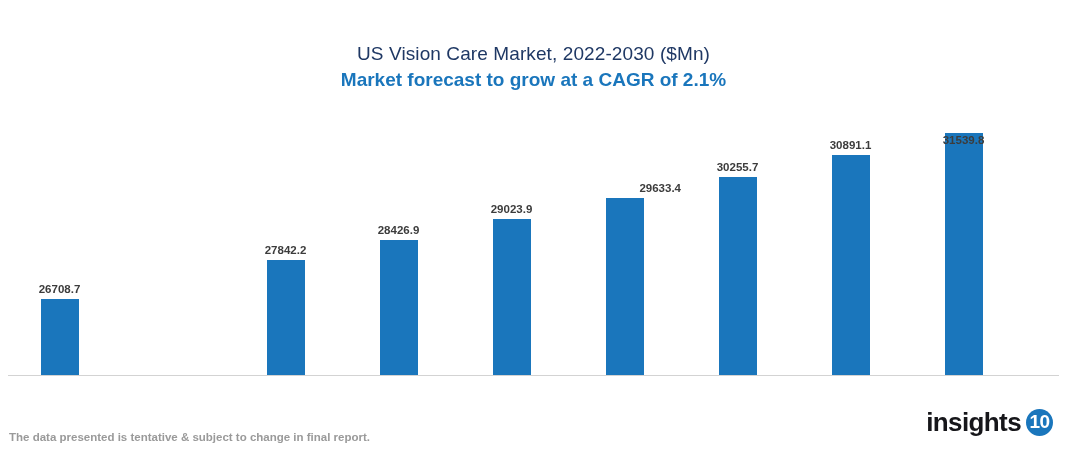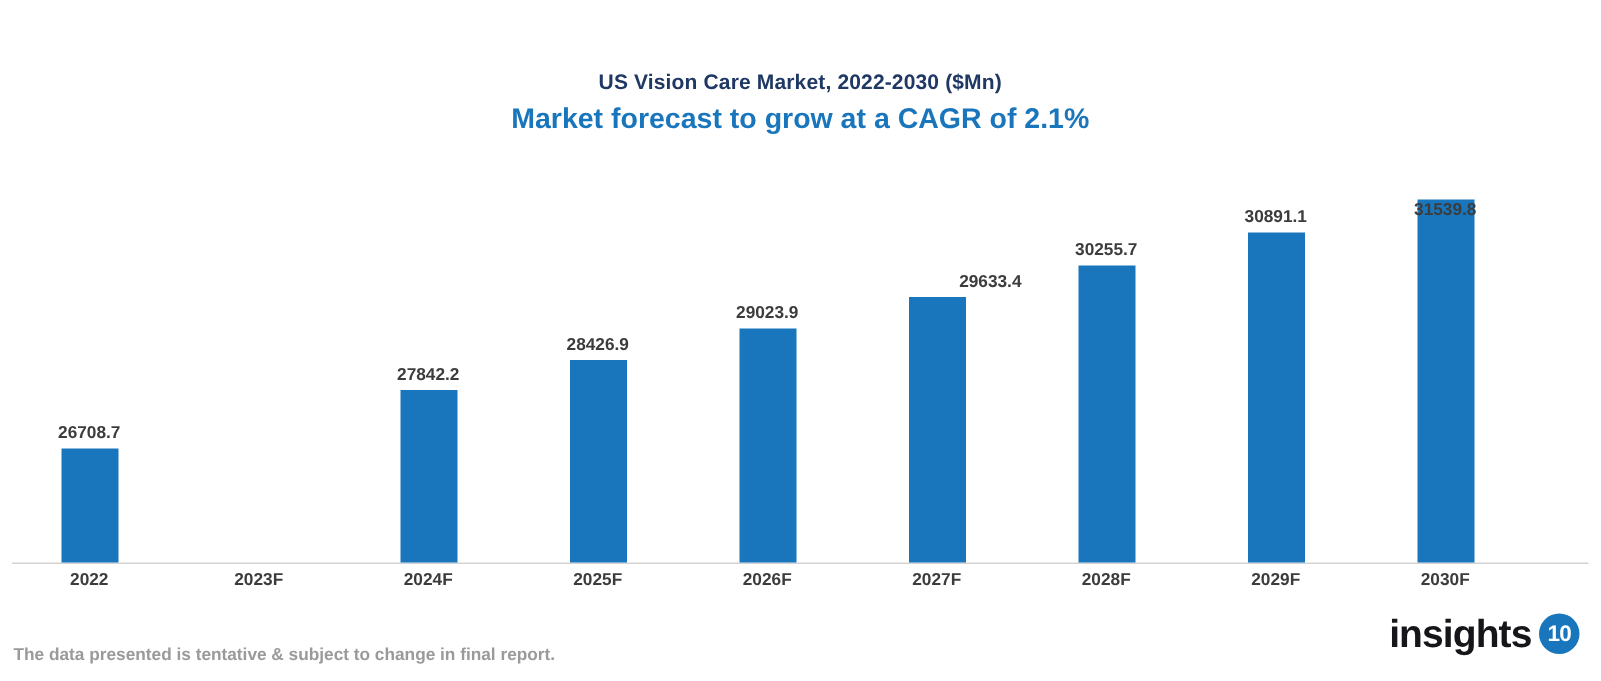--- a/index.html
+++ b/index.html
@@ -21,22 +21,22 @@
 
   
   #title-block {
     position: absolute;
     left: 0;
     top: 42px;
     width: 1067px;
     text-align: center;
   }
   #chart-title {
-    font-size: 14px;
-    font-weight: bold;
+    font-size: 19px;
+    font-weight: normal;
     color: #1f3864;
     letter-spacing: 0.1px;
     line-height: 24px;
     white-space: nowrap;
   }
   #chart-subtitle {
     margin-top: 5px;
     font-size: 19px;
     font-weight: bold;
     color: #1a76bc;
@@ -131,21 +131,21 @@
     color: #16161a;
     letter-spacing: -0.6px;
     line-height: 28px;
   }
   #logo-badge {
     width: 27px;
     height: 27px;
     border-radius: 50%;
     background: #1a76bc;
     color: #ffffff;
-    font-size: 15px;
+    font-size: 19px;
     font-weight: bold;
     display: flex;
     align-items: center;
     justify-content: center;
     letter-spacing: -0.5px;
   }
 </style>
 </head>
 <body>
 
@@ -185,31 +185,20 @@
       <div class="bar-slot" style="left: 794px;">
         <div class="bar" title="2029F: 30891.1" style="height: 220px; background: rgb(26, 118, 188);"></div>
         <div class="bar-label" style="bottom: 223px;">30891.1</div>
       </div>
       <div class="bar-slot" style="left: 907px;">
         <div class="bar" title="2030F: 31539.8" style="height: 242px; background: rgb(26, 118, 188);"></div>
         <div class="bar-label" style="bottom: 228px;">31539.8</div>
       </div>
     </div>
 
-  <div id="cat-axis">
-      <div class="cat-label" style="left: 3px;">2022</div>
-      <div class="cat-label" style="left: 116px;">2023F</div>
-      <div class="cat-label" style="left: 229px;">2024F</div>
-      <div class="cat-label" style="left: 342px;">2025F</div>
-      <div class="cat-label" style="left: 455px;">2026F</div>
-      <div class="cat-label" style="left: 568px;">2027F</div>
-      <div class="cat-label" style="left: 681px;">2028F</div>
-      <div class="cat-label" style="left: 794px;">2029F</div>
-      <div class="cat-label" style="left: 907px;">2030F</div>
-    </div>
 
   <div id="footnote">The data presented is tentative &amp; subject to change in final report.</div>
 
   <div id="logo">
     <span id="logo-word">insights</span>
     <span id="logo-badge">10</span>
   </div>
 
 </div>
 

